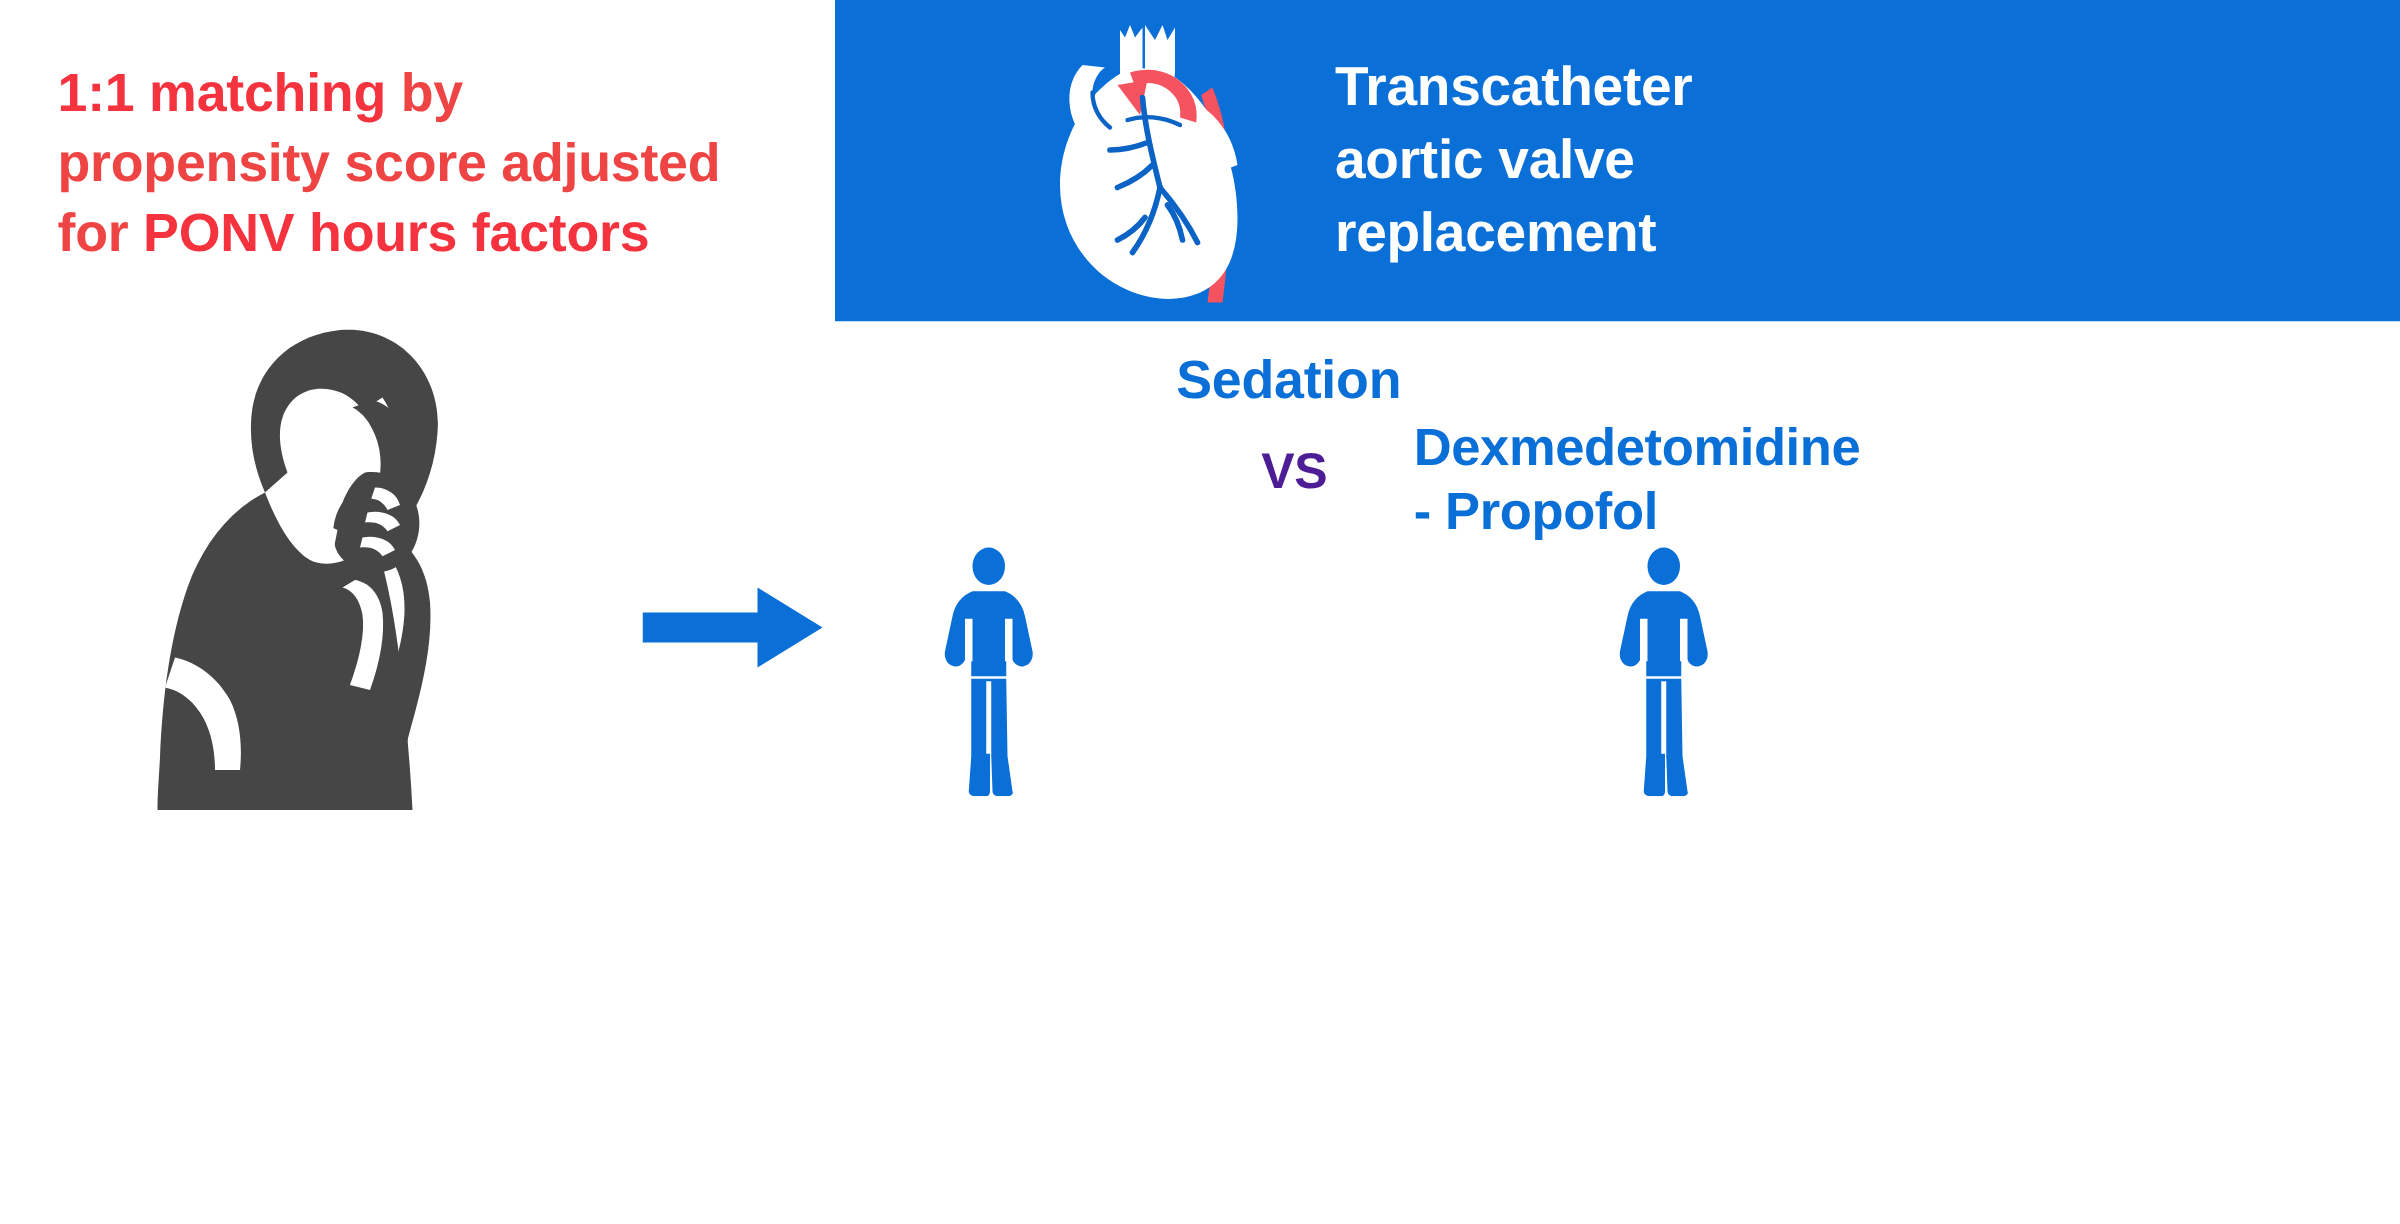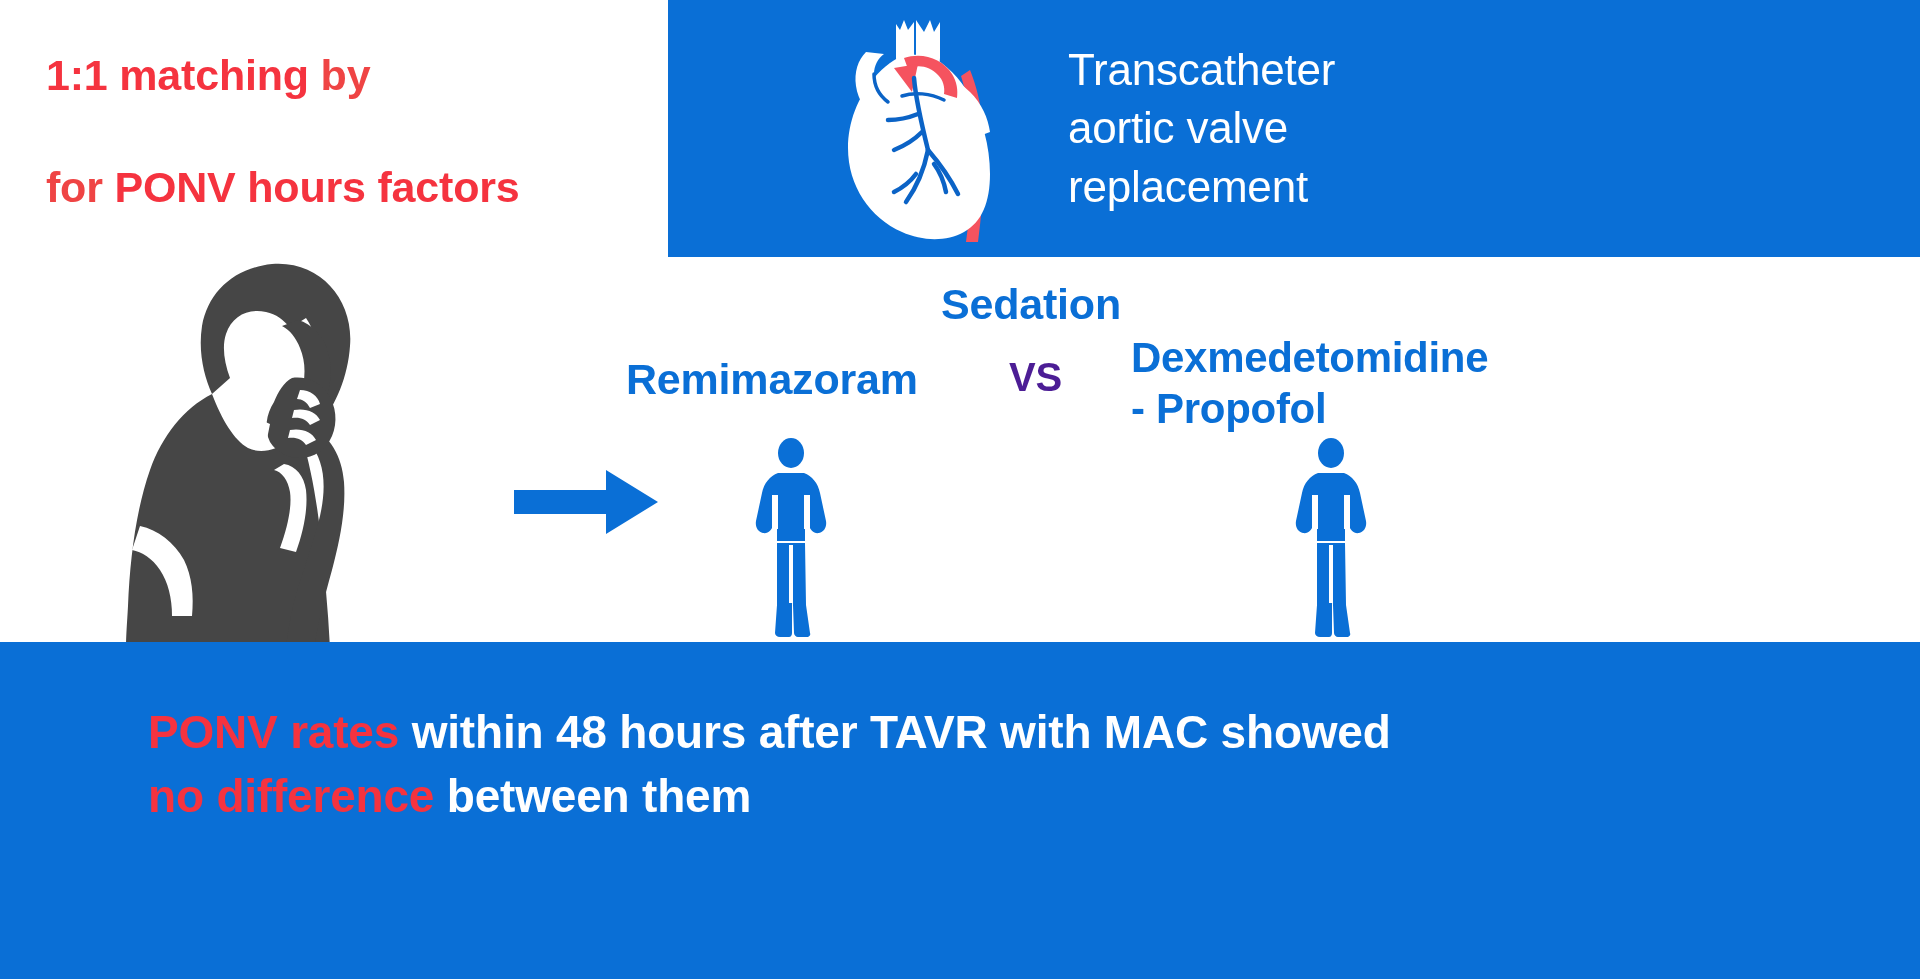--- a/index.html
+++ b/index.html
@@ -39,21 +39,21 @@
     width:200px; height:230px;
     margin-left:150px;
     flex:0 0 auto;
     display:flex; align-items:center; justify-content:center;
   }
   .heart-wrap svg { width:100%; height:100%; display:block; }
   .banner-title {
     margin-left:50px;
     color:#ffffff;
     font-size:44px;
-    font-weight:400;
+    font-weight:700;
     line-height:1.32;
     letter-spacing:-0.2px;
   }
 
   
   .thinker {
     position:absolute;
     left:62px; top:258px;
     width:400px; height:390px;
   }
@@ -131,21 +131,21 @@
     max-width:1560px;
   }
 </style>
 </head>
 <body>
 
 <div class="stage">
 
   <div class="intro-text">
     <span class="red">1:1 matching</span><span class="blue"> by</span><br>
-    <br>
+    <span class="blue">propensity score adjusted</span><br>
     <span class="blue">for </span><span class="red">PONV hours factors</span>
   </div>
 
   <div class="top-banner">
 
     <div class="heart-wrap">
       <svg viewBox="0 0 200 230" xmlns="http://www.w3.org/2000/svg" aria-hidden="true">
 
         <path d="M143 62 C152 90 155 130 153 170 C152 196 150 214 148 228 L160 228 C163 205 166 175 166 140 C166 100 160 76 152 56 Z" fill="#F5535F"></path>
 
@@ -212,21 +212,20 @@
   </div>
 
   <div class="arrow">
     <svg viewBox="0 0 144 64" xmlns="http://www.w3.org/2000/svg" aria-hidden="true">
       <path d="M0 20 L92 20 L92 0 L144 32 L92 64 L92 44 L0 44 Z" fill="#0A6FD6"></path>
     </svg>
   </div>
 
   <div class="sedation-label">Sedation</div>
 
-  <div class="drug-left">Remimazoram</div>
   <div class="vs-label">VS</div>
   <div class="drug-right">
     <span>Dexmedetomidine</span><br>
     <span>- Propofol</span>
   </div>
 
   <div class="figure figure-left">
     <svg viewBox="0 0 86 200" xmlns="http://www.w3.org/2000/svg" aria-hidden="true">
       <g fill="#0A6FD6">
         <ellipse cx="43" cy="16" rx="13" ry="15"></ellipse>
@@ -246,20 +245,14 @@
         <ellipse cx="43" cy="16" rx="13" ry="15"></ellipse>
         <path d="M30 36 C22 39 16 46 14 56 L8 84 C7 90 10 95 15 96 C20 97 24 93 25 88 L29 66 L29 104 L57 104 L57 66 L61 88 C62 93 66 97 71 96 C76 95 79 90 78 84 L72 56 C70 46 64 39 56 36 Z"></path>
         <path d="M29 106 L29 168 L27 196 C27 198 29 200 32 200 L41 200 C43 200 44 198 44 196 L44 140 L46 196 C46 198 48 200 50 200 L59 200 C61 200 63 198 62 196 L58 168 L57 106 Z"></path>
       </g>
       <path d="M24 58 L30 58 L30 92 L24 92 Z" fill="#ffffff"></path>
       <path d="M56 58 L62 58 L62 92 L56 92 Z" fill="#ffffff"></path>
       <path d="M41 108 L45 108 L45 166 L41 166 Z" fill="#ffffff"></path>
     </svg>
   </div>
 
-  <div class="bottom-banner">
-    <div class="conclusion">
-      <span class="red">PONV rates</span><span class="white"> within 48 hours after TAVR with MAC showed</span><br>
-      <span class="red">no difference</span><span class="white"> between them</span>
-    </div>
-  </div>
 
 </div>
 
 </body></html>

